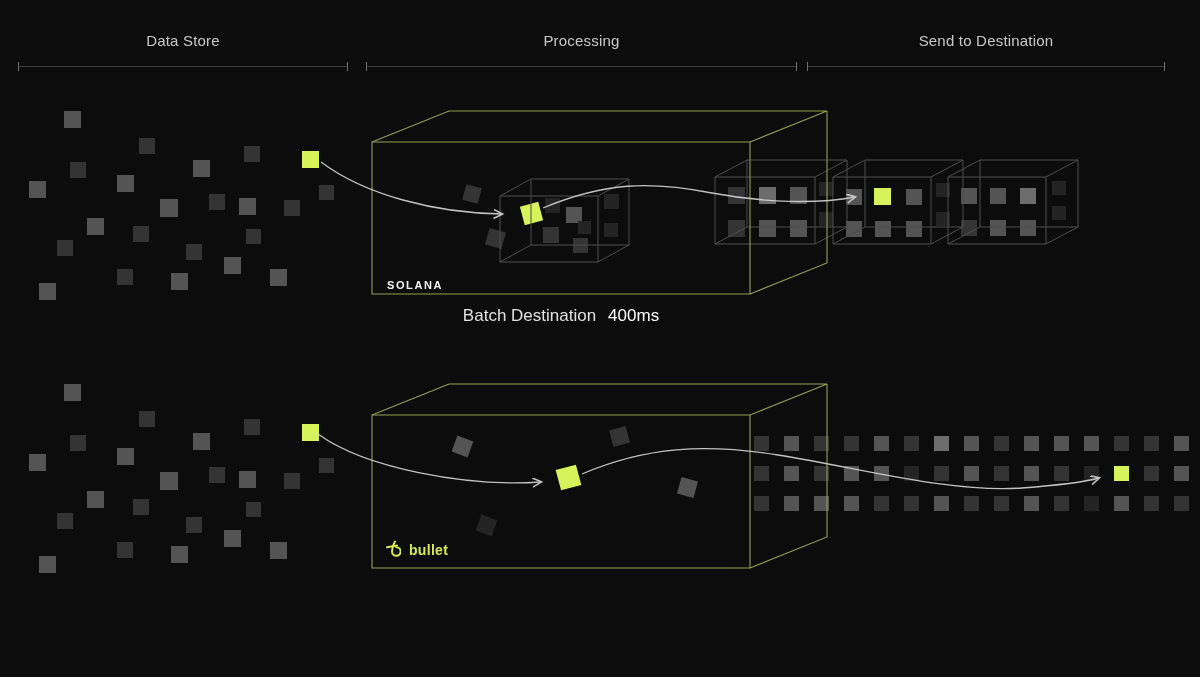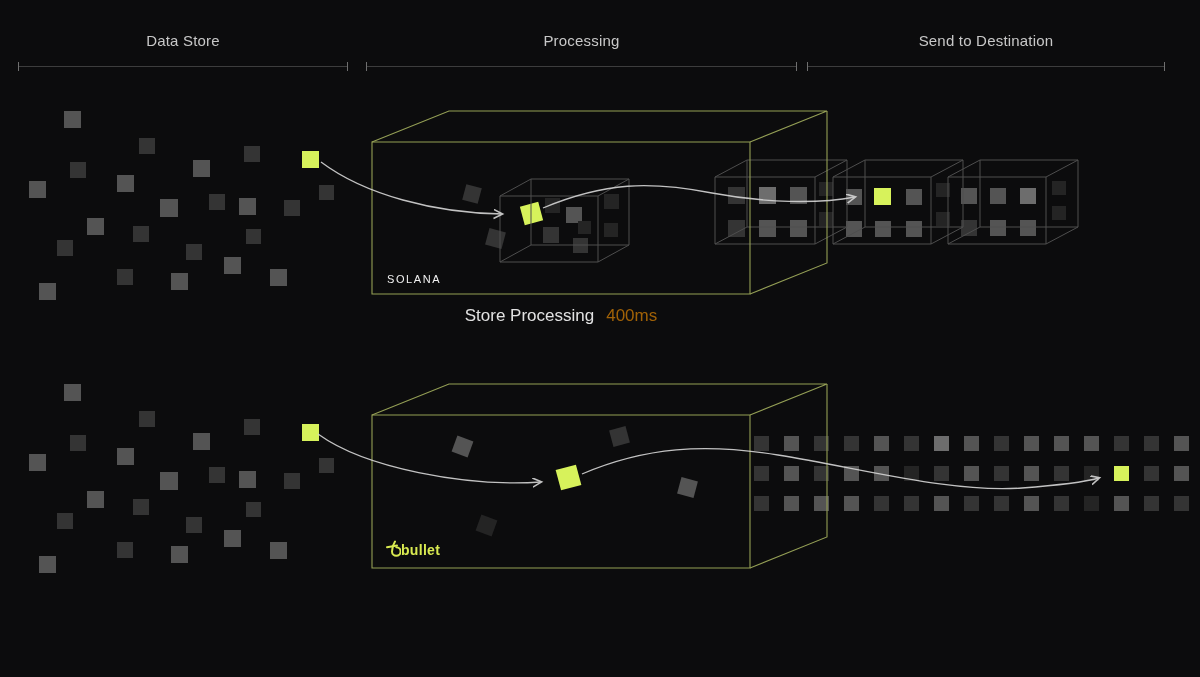--- a/index.html
+++ b/index.html
@@ -15,33 +15,33 @@
   .bracket{position:absolute;top:66px;height:0;border-top:1px solid #3d3d3d;}
   .bracket::before,.bracket::after{
     content:"";position:absolute;top:-5px;width:1px;height:9px;background:#6f6f6f;
   }
   .bracket::before{left:0;}
   .bracket::after{right:0;}
   
   svg.diagram{position:absolute;left:0;top:0;}
   
   .caption{position:absolute;left:372px;width:378px;text-align:center;font-size:17px;color:#e2e2e2;}
-  .caption .latency{color:#a16207;margin-left:12px;}
+  .caption .latency{color:#ffffff;margin-left:12px;}
   .caption-batch{top:306px;}
   .caption-stream{top:581px;}
   
   .solana-logo{position:absolute;left:387px;top:250px;width:52px;text-align:center;}
   .solana-bars{display:inline-block;width:16px;}
   .solana-bars .bar{height:2.6px;margin-bottom:2px;transform:skewX(-28deg);border-radius:.5px;}
   .solana-bars .bar1{background:linear-gradient(90deg,#2be0a4,#3ad0c4);}
   .solana-bars .bar2{background:linear-gradient(90deg,#35c1d2,#7a5cf0);}
   .solana-bars .bar3{background:linear-gradient(90deg,#8655f0,#a94ae0);}
-  .solana-text{display:block;margin-top:5px;font-size:11px;font-weight:normal;color:#f2f2f2;letter-spacing:1.6px;}
-  
-  .bullet-logo{position:absolute;left:385px;top:540px;display:flex;align-items:center;gap:0;}
+  .solana-text{display:block;margin-top:11px;font-size:11px;font-weight:bold;color:#f2f2f2;letter-spacing:1.6px;}
+  
+  .bullet-logo{position:absolute;left:385px;top:540px;display:flex;align-items:center;gap:8px;}
   .bullet-text{font-size:14px;font-weight:bold;color:#d9ea51;letter-spacing:.3px;}
 </style>
 </head>
 <body>
 
 <div class="stage">
 
   <div class="hdr-label" style="left:18px;width:330px;">Data Store</div>
   <div class="hdr-label" style="left:807px;width:358px;">Send to Destination</div>
   <div class="hdr-label" style="left:366px;width:431px;">Processing</div>
@@ -257,16 +257,16 @@
 
   <div class="bullet-logo">
     <svg width="16" height="19" viewBox="0 0 16 19">
       <path d="M10,1.5 C8,4.5 7,8 7,11.5 a4.3,4.3 0 1 0 4.3,-4.3" fill="none" stroke="#d9ea51" stroke-width="2" stroke-linecap="round"></path>
       <line x1="2" y1="7.2" x2="12" y2="5.6" stroke="#d9ea51" stroke-width="2" stroke-linecap="round"></line>
     </svg>
     <span class="bullet-text">bullet</span>
   </div>
 
   <div class="caption caption-batch">
-    <span>Store Processing</span><span class="latency">400ms</span>
+    <span>Batch Destination</span><span class="latency">400ms</span>
   </div>
 
 </div>
 
 </body></html>

